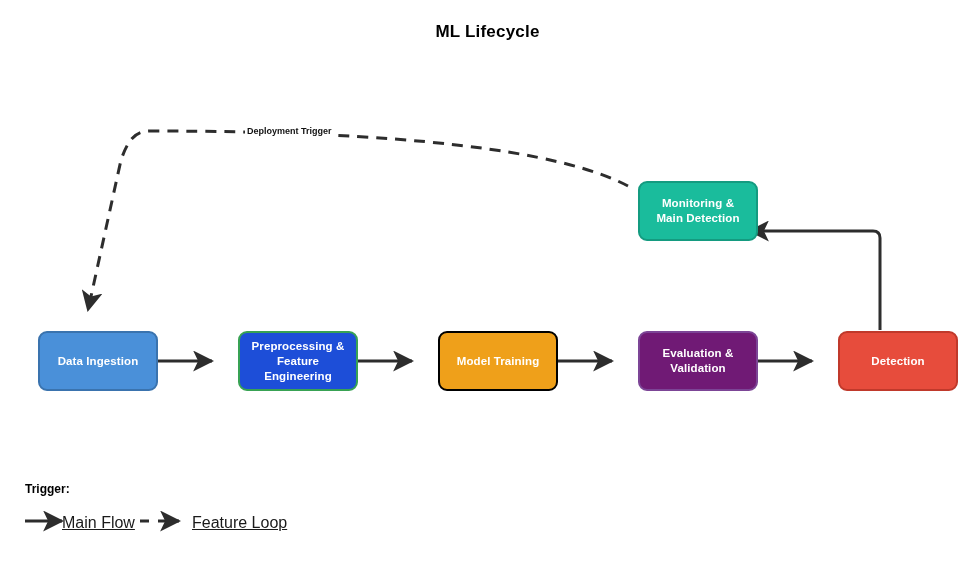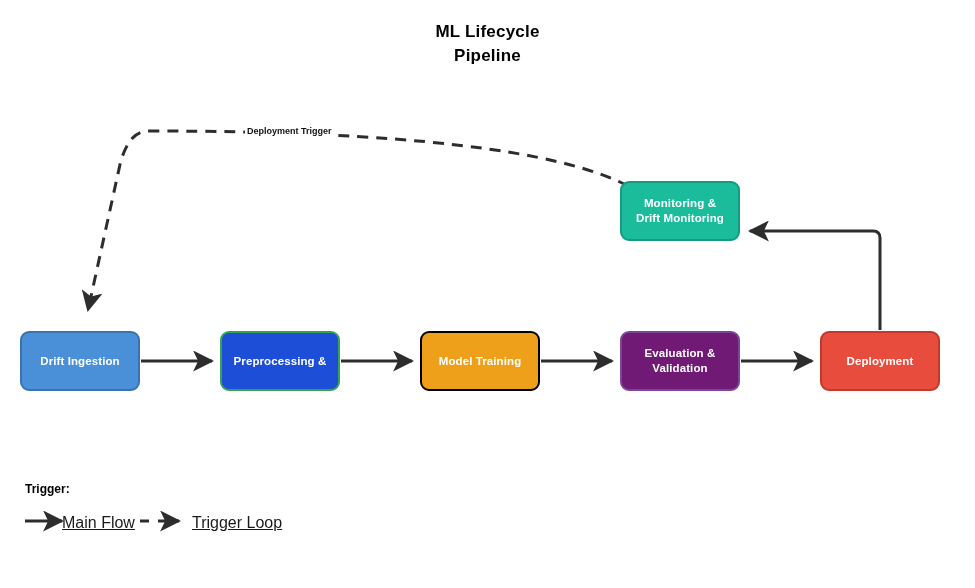--- a/index.html
+++ b/index.html
@@ -55,20 +55,21 @@
     display: flex;
     align-items: center;
     justify-content: center;
     text-align: center;
     color: #ffffff;
     font-size: 11.5px;
     font-weight: bold;
     line-height: 15px;
     letter-spacing: 0.1px;
     padding: 2px 6px;
+    margin-left: 18px;
   }
   .node span { display: block; }
 
   .edge-label {
     position: absolute;
     font-size: 9px;
     font-weight: bold;
     color: #111111;
     background: #ffffff;
     padding: 0 2px;
@@ -92,21 +93,20 @@
     text-decoration: underline;
   }
 </style>
 </head>
 <body>
 
 <div id="canvas">
 
   <div class="title-block">
     <div class="title-line">ML Lifecycle</div>
-    <div class="title-line">Pipeline</div>
   </div>
 
   <svg class="svg-layer" viewBox="0 0 975 588" xmlns="http://www.w3.org/2000/svg">
     <defs>
       <marker id="arrow-solid" viewBox="0 0 10 10" refX="9" refY="5" markerWidth="7" markerHeight="7" orient="auto-start-reverse">
         <path d="M 0 0 L 10 5 L 0 10 L 2.4 5 z" fill="#2d2d2d"></path>
       </marker>
       <marker id="arrow-dashed" viewBox="0 0 10 10" refX="9" refY="5" markerWidth="7" markerHeight="7" orient="auto-start-reverse">
         <path d="M 0 0 L 10 5 L 0 10 L 2.4 5 z" fill="#2d2d2d"></path>
       </marker>
@@ -123,58 +123,59 @@
     <path d="M 880 330 L 880 238 Q 880 231 873 231 L 750 231" fill="none" stroke="#2d2d2d" stroke-width="3" marker-end="url(#arrow-solid)"></path>
 
     <path d="M 628 186 C 560 150 400 131 150 131 C 135 131 128 140 121 160 L 88 310" fill="none" stroke="#2d2d2d" stroke-width="3" stroke-dasharray="11 8" marker-end="url(#arrow-dashed)"></path>
 
     <line x1="25" y1="521" x2="62" y2="521" stroke="#2d2d2d" stroke-width="3" marker-end="url(#arrow-legend)"></line>
     <line x1="140" y1="521" x2="179" y2="521" stroke="#2d2d2d" stroke-width="3" stroke-dasharray="9 9" marker-end="url(#arrow-legend)"></line>
   </svg>
 
   <div class="node" style="left:20px; top:331px; width:120px; height:60px; background:#4A90D9; border:2px solid #3A73AE;">
     <div>
-      <span>Drift Ingestion</span>
+      <span>Data Ingestion</span>
       <span></span>
     </div>
   </div>
 
   <div class="node" style="left:220px; top:331px; width:120px; height:60px; background:#1d4ed8; border:2px solid #38A253;">
     <div>
       <span>Preprocessing &amp;</span>
+      <span>Feature Engineering</span>
     </div>
   </div>
 
   <div class="node" style="left:420px; top:331px; width:120px; height:60px; background:#EFA01A; border:2px solid #000000;">
     <div>
       <span>Model Training</span>
       <span></span>
     </div>
   </div>
 
   <div class="node" style="left:620px; top:331px; width:120px; height:60px; background:#701a75; border:2px solid #7C4596;">
     <div>
       <span>Evaluation &amp;</span>
       <span>Validation</span>
     </div>
   </div>
 
   <div class="node" style="left:820px; top:331px; width:120px; height:60px; background:#E74C3C; border:2px solid #C0392B;">
     <div>
-      <span>Deployment</span>
+      <span>Detection</span>
       <span></span>
     </div>
   </div>
 
   <div class="node" style="left:620px; top:181px; width:120px; height:60px; background:#1ABC9C; border:2px solid #149B80;">
     <div>
       <span>Monitoring &amp;</span>
-      <span>Drift Monitoring</span>
+      <span>Main Detection</span>
     </div>
   </div>
 
   <div class="edge-label" style="left:245px; top:125px;">Deployment Trigger</div>
 
   <div class="legend-title">Trigger:</div>
   <div class="legend-text" style="left:62px; top:514px;">Main Flow</div>
-  <div class="legend-text" style="left:192px; top:514px;">Trigger Loop</div>
+  <div class="legend-text" style="left:192px; top:514px;">Feature Loop</div>
 
 </div>
 
 </body></html>

